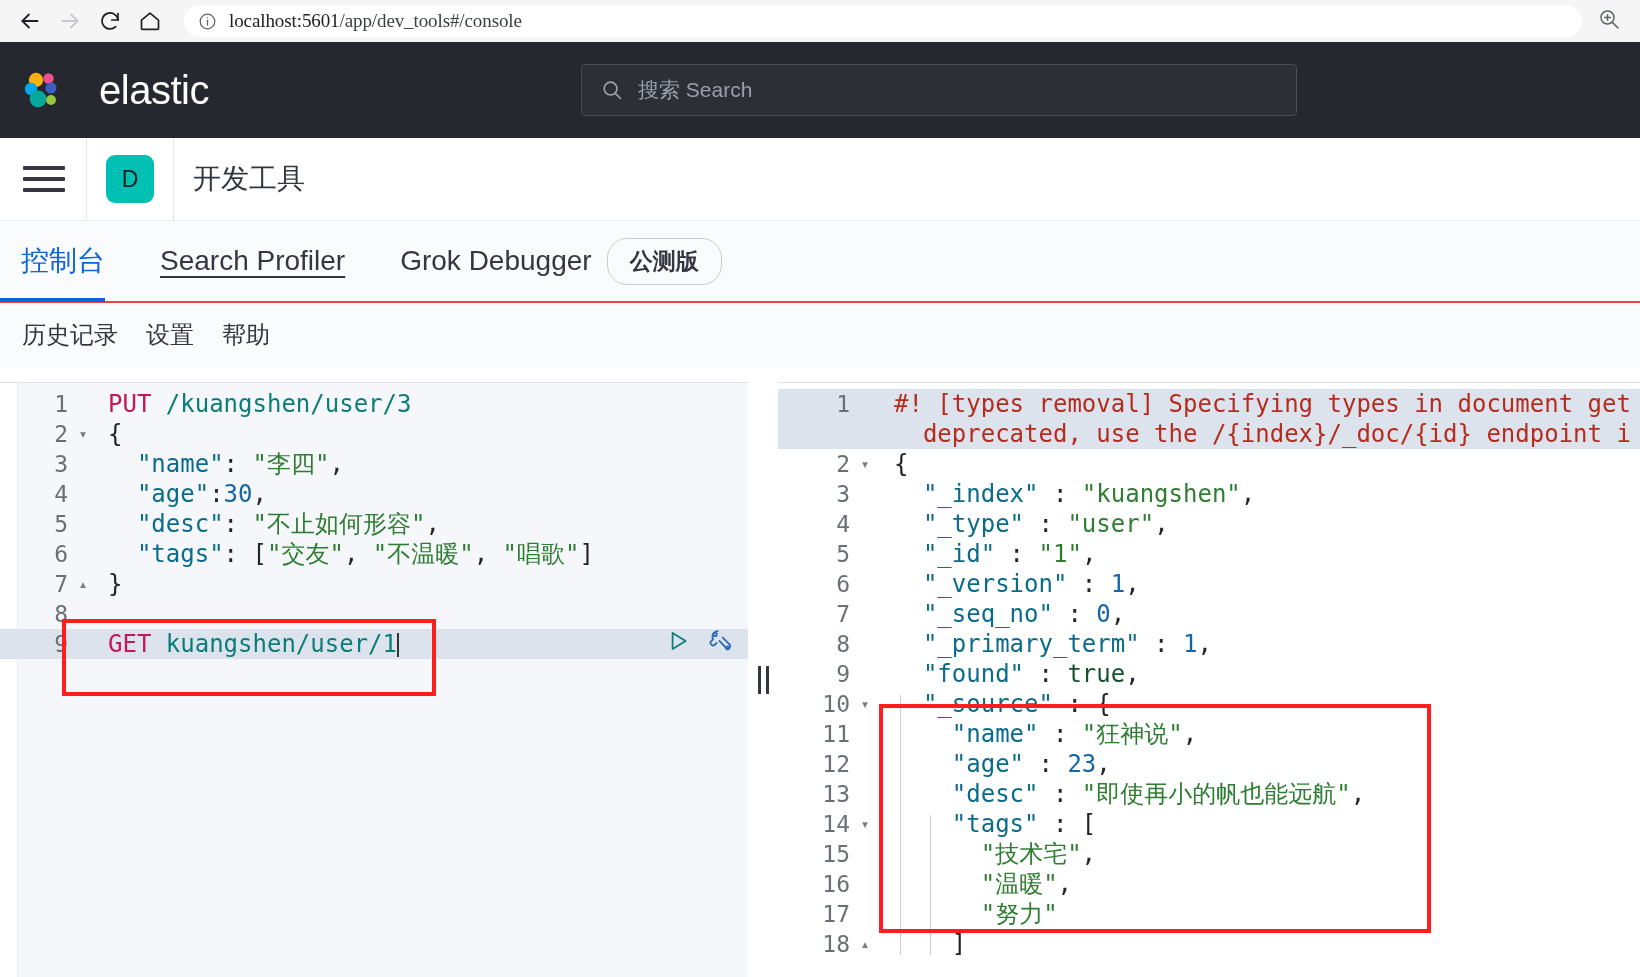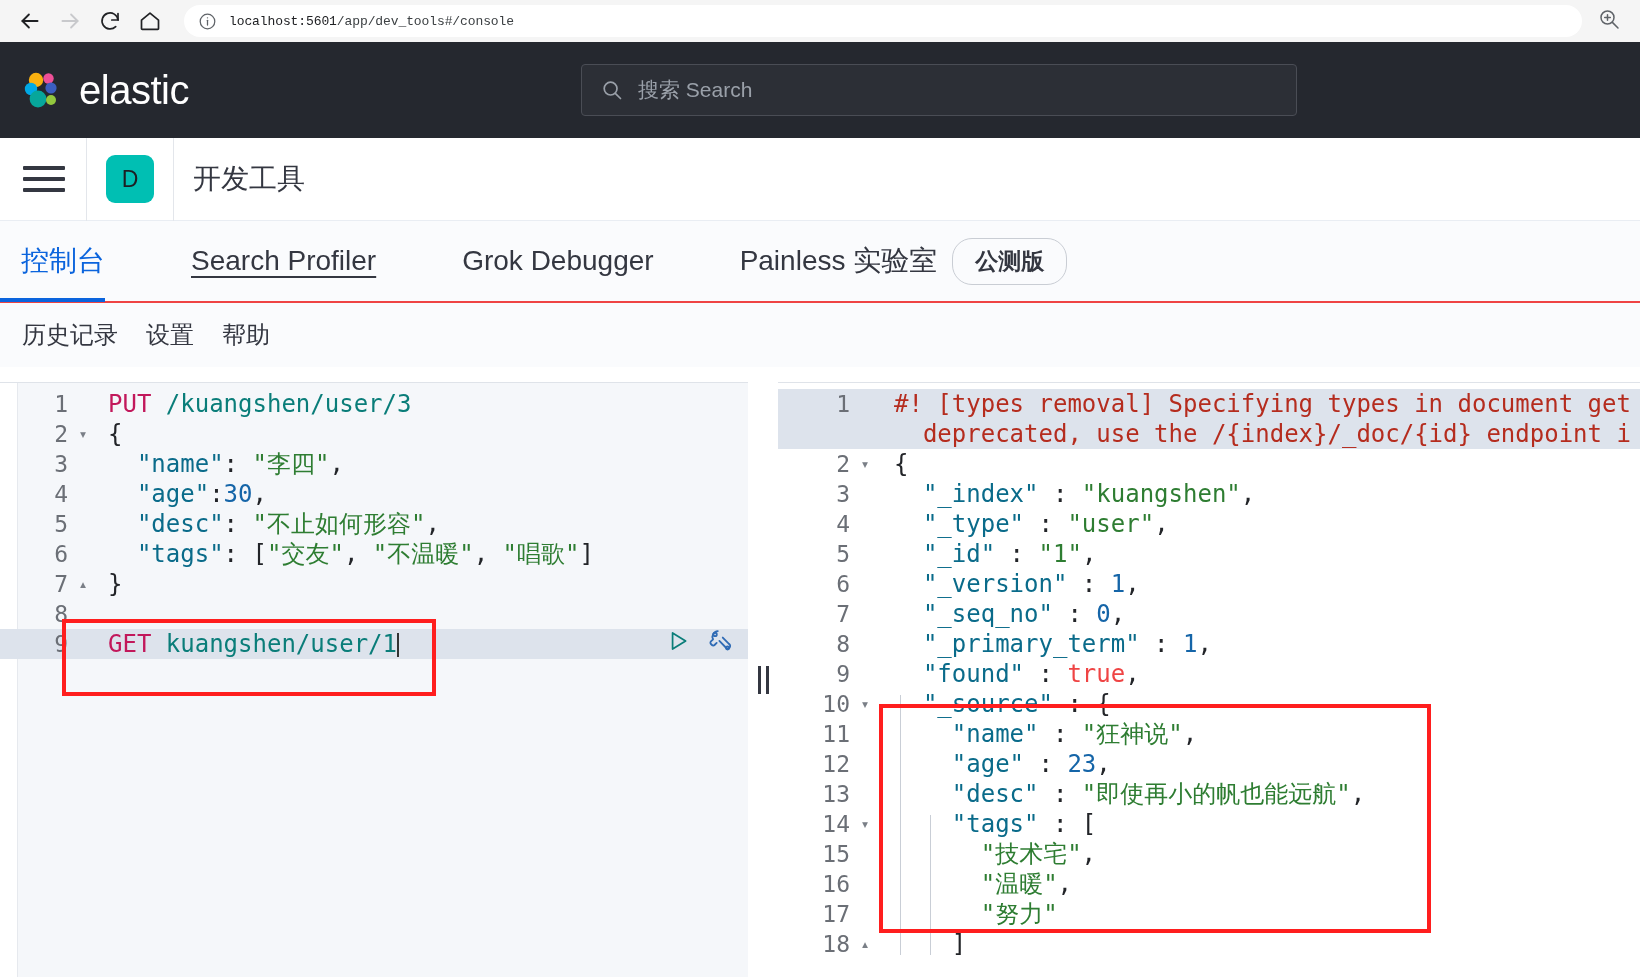--- a/index.html
+++ b/index.html
@@ -31,23 +31,23 @@
     background: #ffffff;
     border-radius: 16px;
     display: flex;
     align-items: center;
     padding: 0 14px;
     margin-left: 14px;
     margin-right: 6px;
   }
   .omnibox .info-icon { flex: 0 0 auto; margin-right: 12px; display:flex; }
   .url-text {
-    font-size: 13px;
+    font-size: 19px;
     color: #3c4043;
-    font-family: Liberation Mono, monospace;
+    font-family: Liberation Serif, serif;
     letter-spacing: -0.1px;
     white-space: nowrap;
   }
   .url-text .url-host { color: #202124; }
   .zoom-btn {
     width: 42px; height: 40px;
     display: flex; align-items: center; justify-content: center;
     flex: 0 0 auto;
   }
 
@@ -56,20 +56,21 @@
     height: 96px;
     background: #25282f;
     display: flex;
     align-items: center;
     position: relative;
   }
   .brand {
     display: flex;
     align-items: center;
     margin-left: 22px;
+    gap: 20px;
   }
   .brand-logo { width: 44px; height: 44px; flex: 0 0 auto; }
   .brand-name {
     color: #ffffff;
     font-size: 40px;
     font-weight: 400;
     margin-left: 13px;
     letter-spacing: -0.5px;
     font-family: "Liberation Sans", sans-serif;
   }
@@ -147,21 +148,20 @@
   .tab {
     font-size: 28px;
     color: #343741;
     padding: 0 0px;
     margin-right: 55px;
     height: 82px;
     display: flex; align-items: center;
     position: relative;
     font-family: "Liberation Sans", sans-serif;
     white-space: nowrap;
-    margin-left: 31px;
   }
   .tab:first-child { margin-left: 21px; }
   .tab.active { color: #0b64dd; }
   .tab.active::after {
     content: "";
     position: absolute;
     left: -21px; right: 0; bottom: 0;
     height: 4px;
     background: #0b64dd;
   }
@@ -257,21 +257,21 @@
 
   .code-line.highlight { background: #dde3ec; }
   .code-line.highlight .ln { background: #dde3ec; }
 
   
   .t-method  { color: #c2185b; }
   .t-url     { color: #0a7d79; }
   .t-key     { color: #0a6b8a; }
   .t-str     { color: #2e7d32; }
   .t-num     { color: #1565a8; }
-  .t-bool    { color: #ef4444; }
+  .t-bool    { color: #14532d; }
   .t-punct   { color: #222428; }
   .t-warn    { color: #b52c1e; }
 
   .caret {
     display: inline-block;
     width: 2px; height: 24px;
     background: #333;
     vertical-align: -5px;
   }
   .indent-guide {
@@ -399,23 +399,20 @@
 <div class="tabs-row" id="tabs-row">
     <div class="tab active">
       <span>控制台</span>
     </div>
     <div class="tab underlined">
       <span>Search Profiler</span>
     </div>
     <div class="tab">
       <span>Grok Debugger</span>
     </div>
-    <div class="tab">
-      <span>Painless 实验室</span>
-    </div>
     <div class="beta-badge" style="margin-left: -40px;">公测版</div>
   </div>
 
 <div class="subnav" id="subnav-row">
     <div class="subnav-item">历史记录</div>
     <div class="subnav-item">设置</div>
     <div class="subnav-item">帮助</div>
   </div>
 
 <div class="console">

